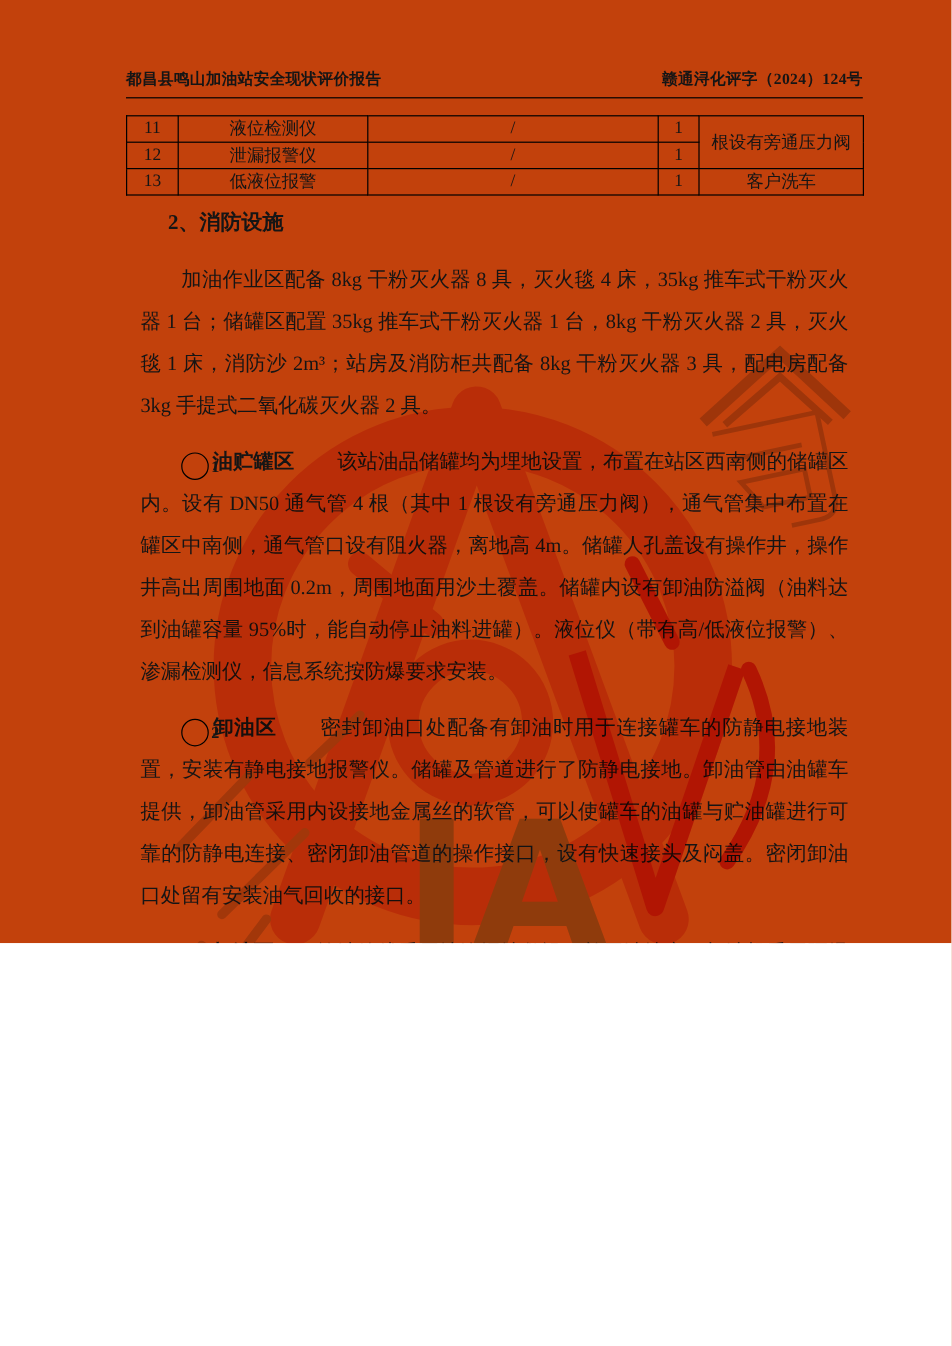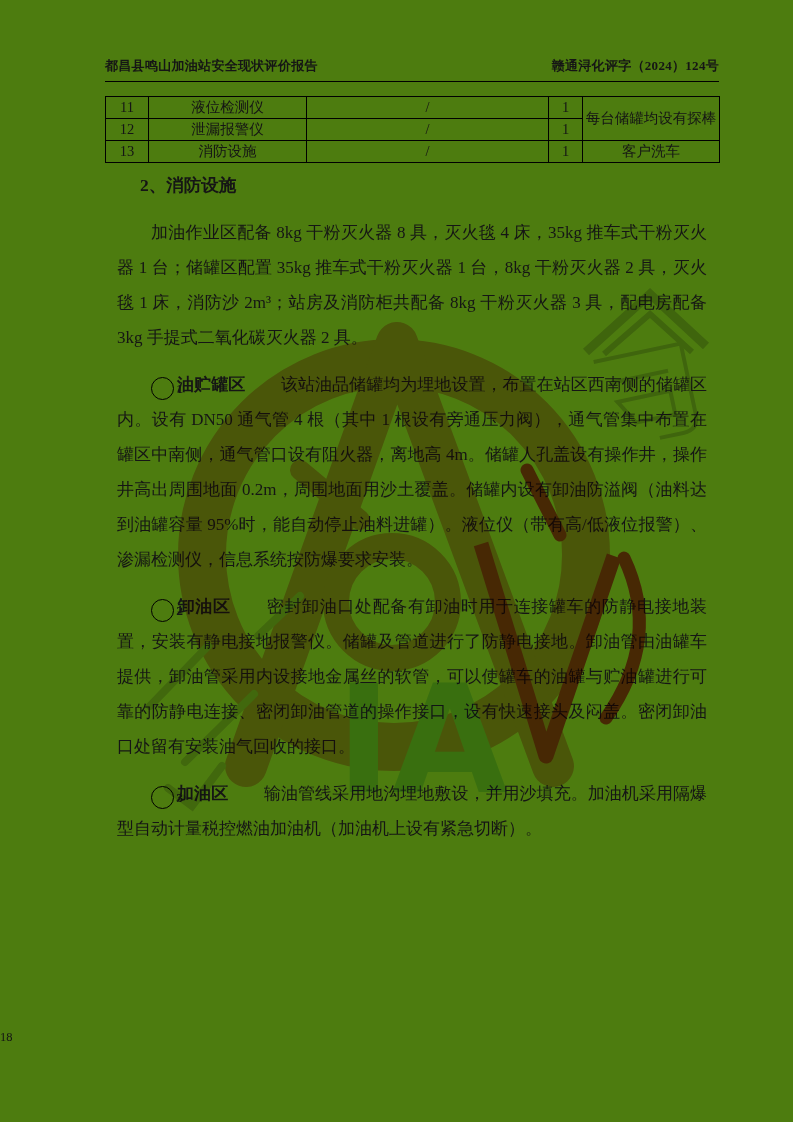--- a/index.html
+++ b/index.html
@@ -1,19 +1,19 @@
 <!DOCTYPE html>
 <html><head>
 <meta charset="utf-8">
 <style>
   html,body{margin:0;padding:0;background:#ffffff;}
   .page{
     position:relative;
-    width:793px;height:1122px;
-    background:#4d7c0f;
+    width:793px;height:786px;
+    background:#c2410c;
     font-family:"Liberation Serif","DejaVu Serif",serif;
     color:#151515;
     overflow:hidden;
   }
   
   .hdr{
     position:absolute;top:57px;left:105px;width:614px;
     display:flex;justify-content:space-between;align-items:flex-end;
     font-size:13px;font-weight:bold;
     padding-bottom:6px;border-bottom:1.6px solid #000;
@@ -83,31 +83,31 @@
         <col style="width:242px">
         <col style="width:34px">
         <col style="width:137px">
       </colgroup>
     <tbody>
         <tr>
       <td>11</td>
       <td>液位检测仪</td>
       <td>/</td>
       <td>1</td>
-      <td rowspan="2">每台储罐均设有探棒</td>
+      <td rowspan="2">根设有旁通压力阀</td>
     </tr>
     <tr>
       <td>12</td>
       <td>泄漏报警仪</td>
       <td>/</td>
       <td>1</td>
     </tr>
     <tr>
       <td>13</td>
-      <td>消防设施</td>
+      <td>低液位报警</td>
       <td>/</td>
       <td>1</td>
       <td>客户洗车</td>
     </tr>
   </tbody>
     </table>
 
   <div class="content">
 
     <p class="sec-heading">2、消防设施</p>

